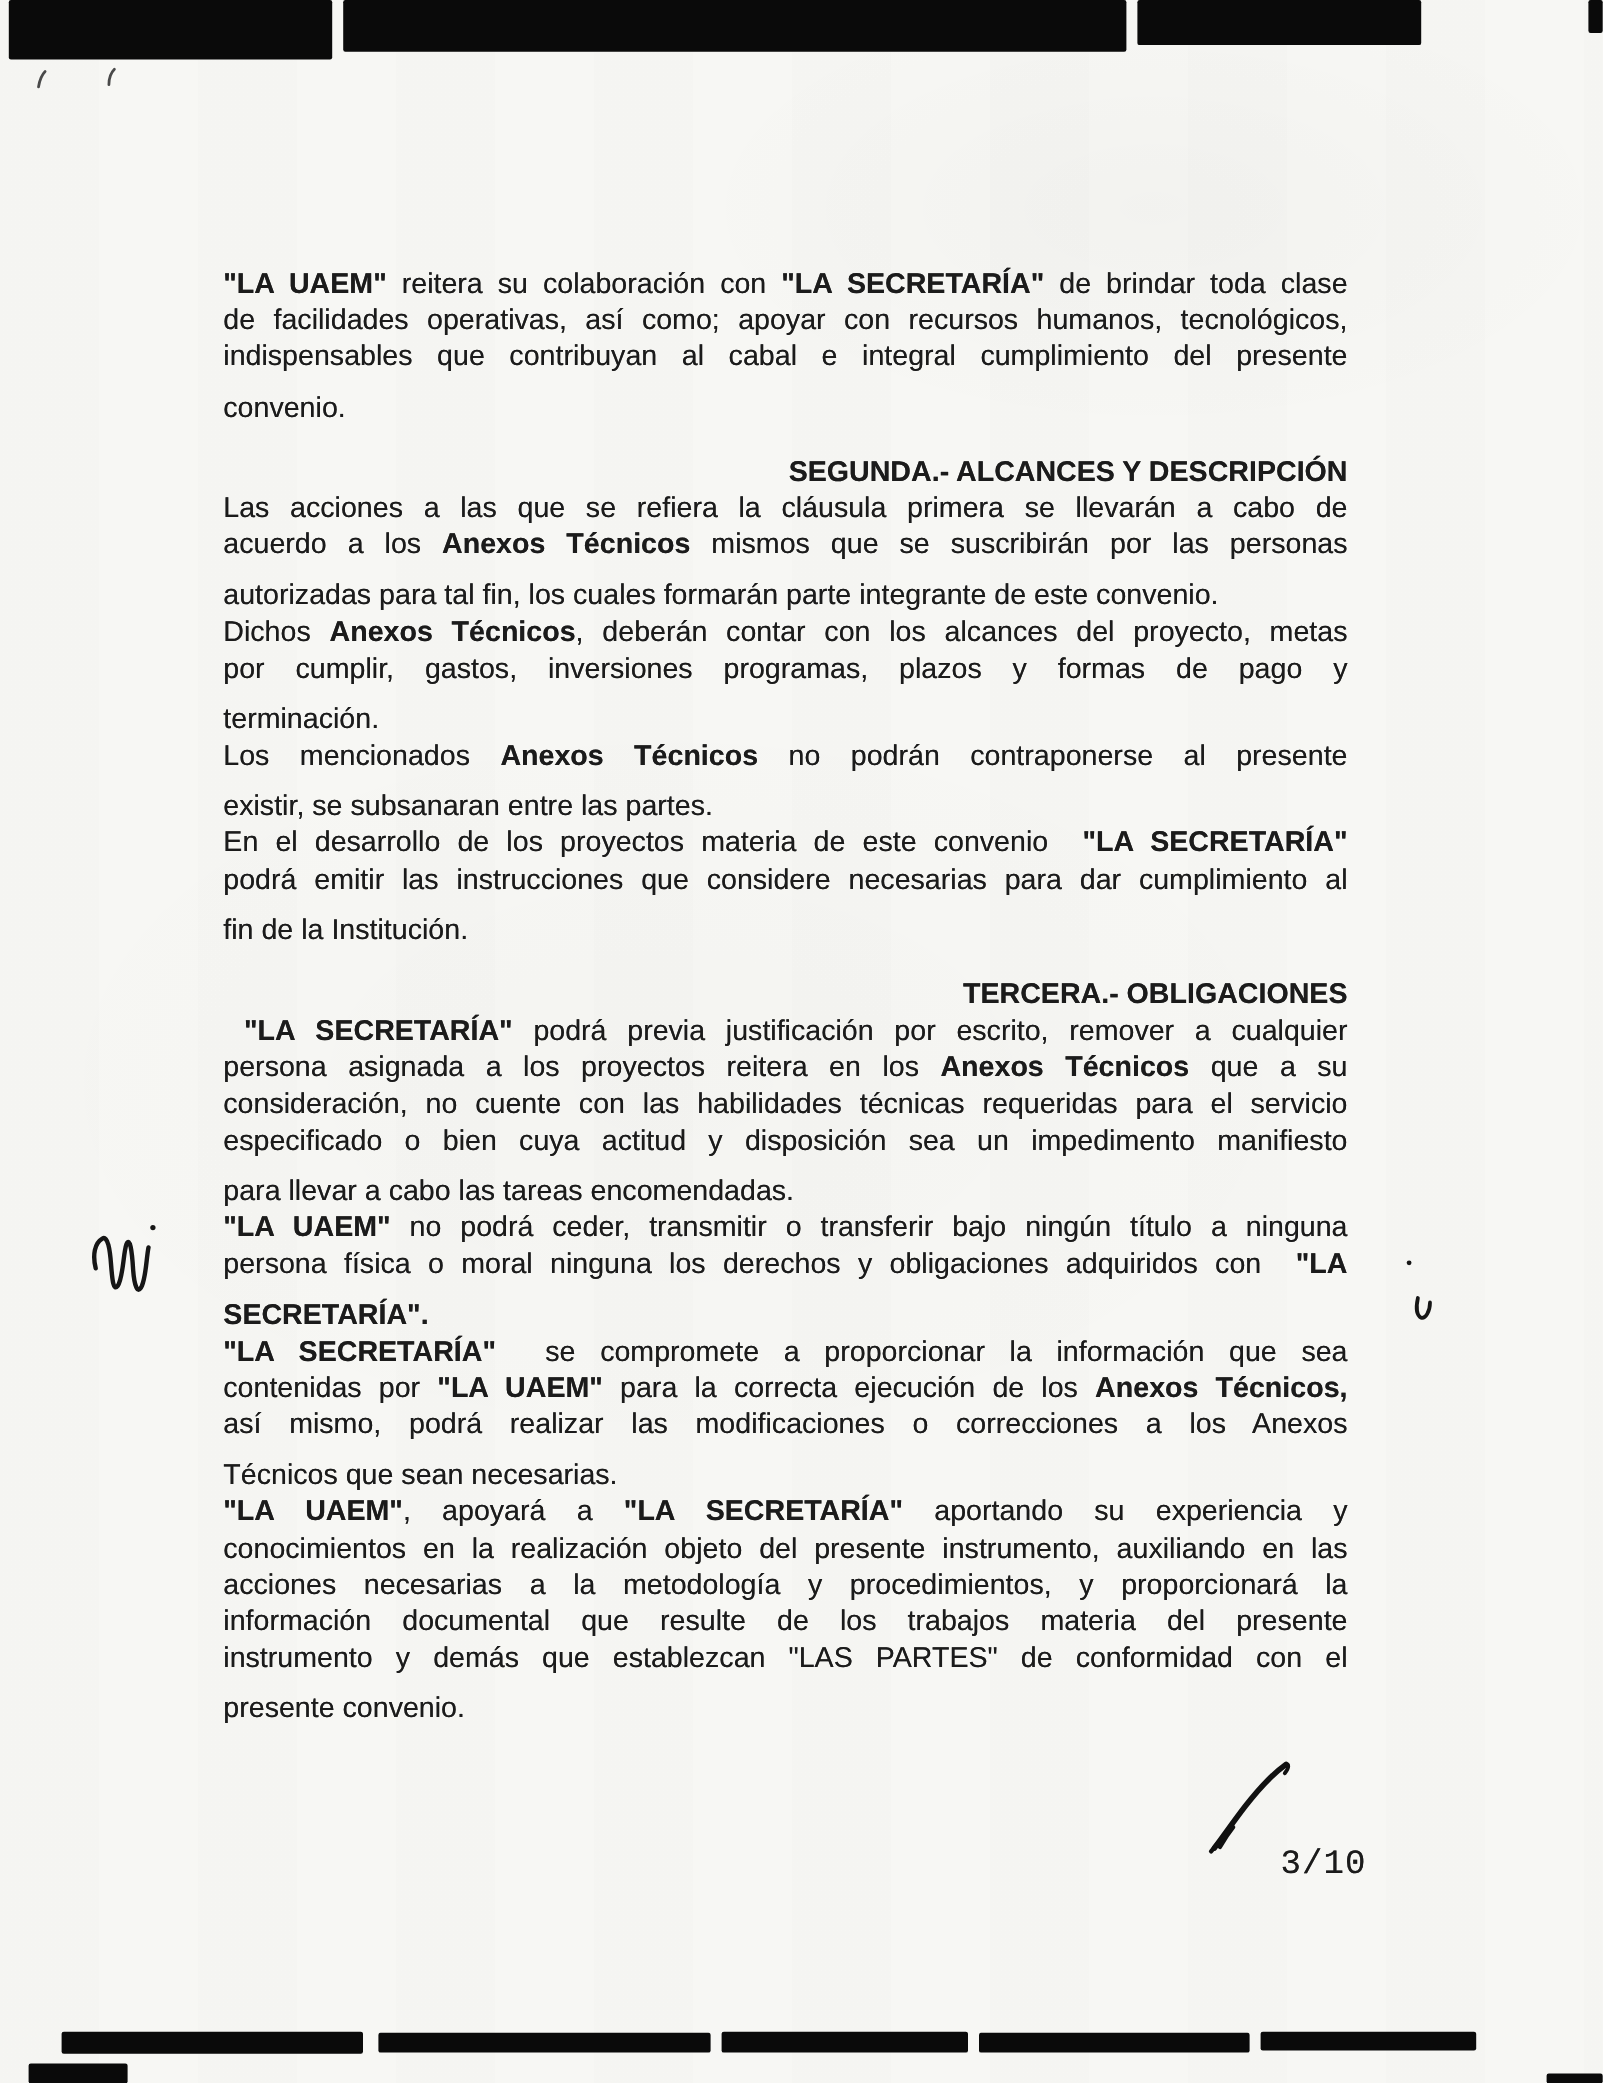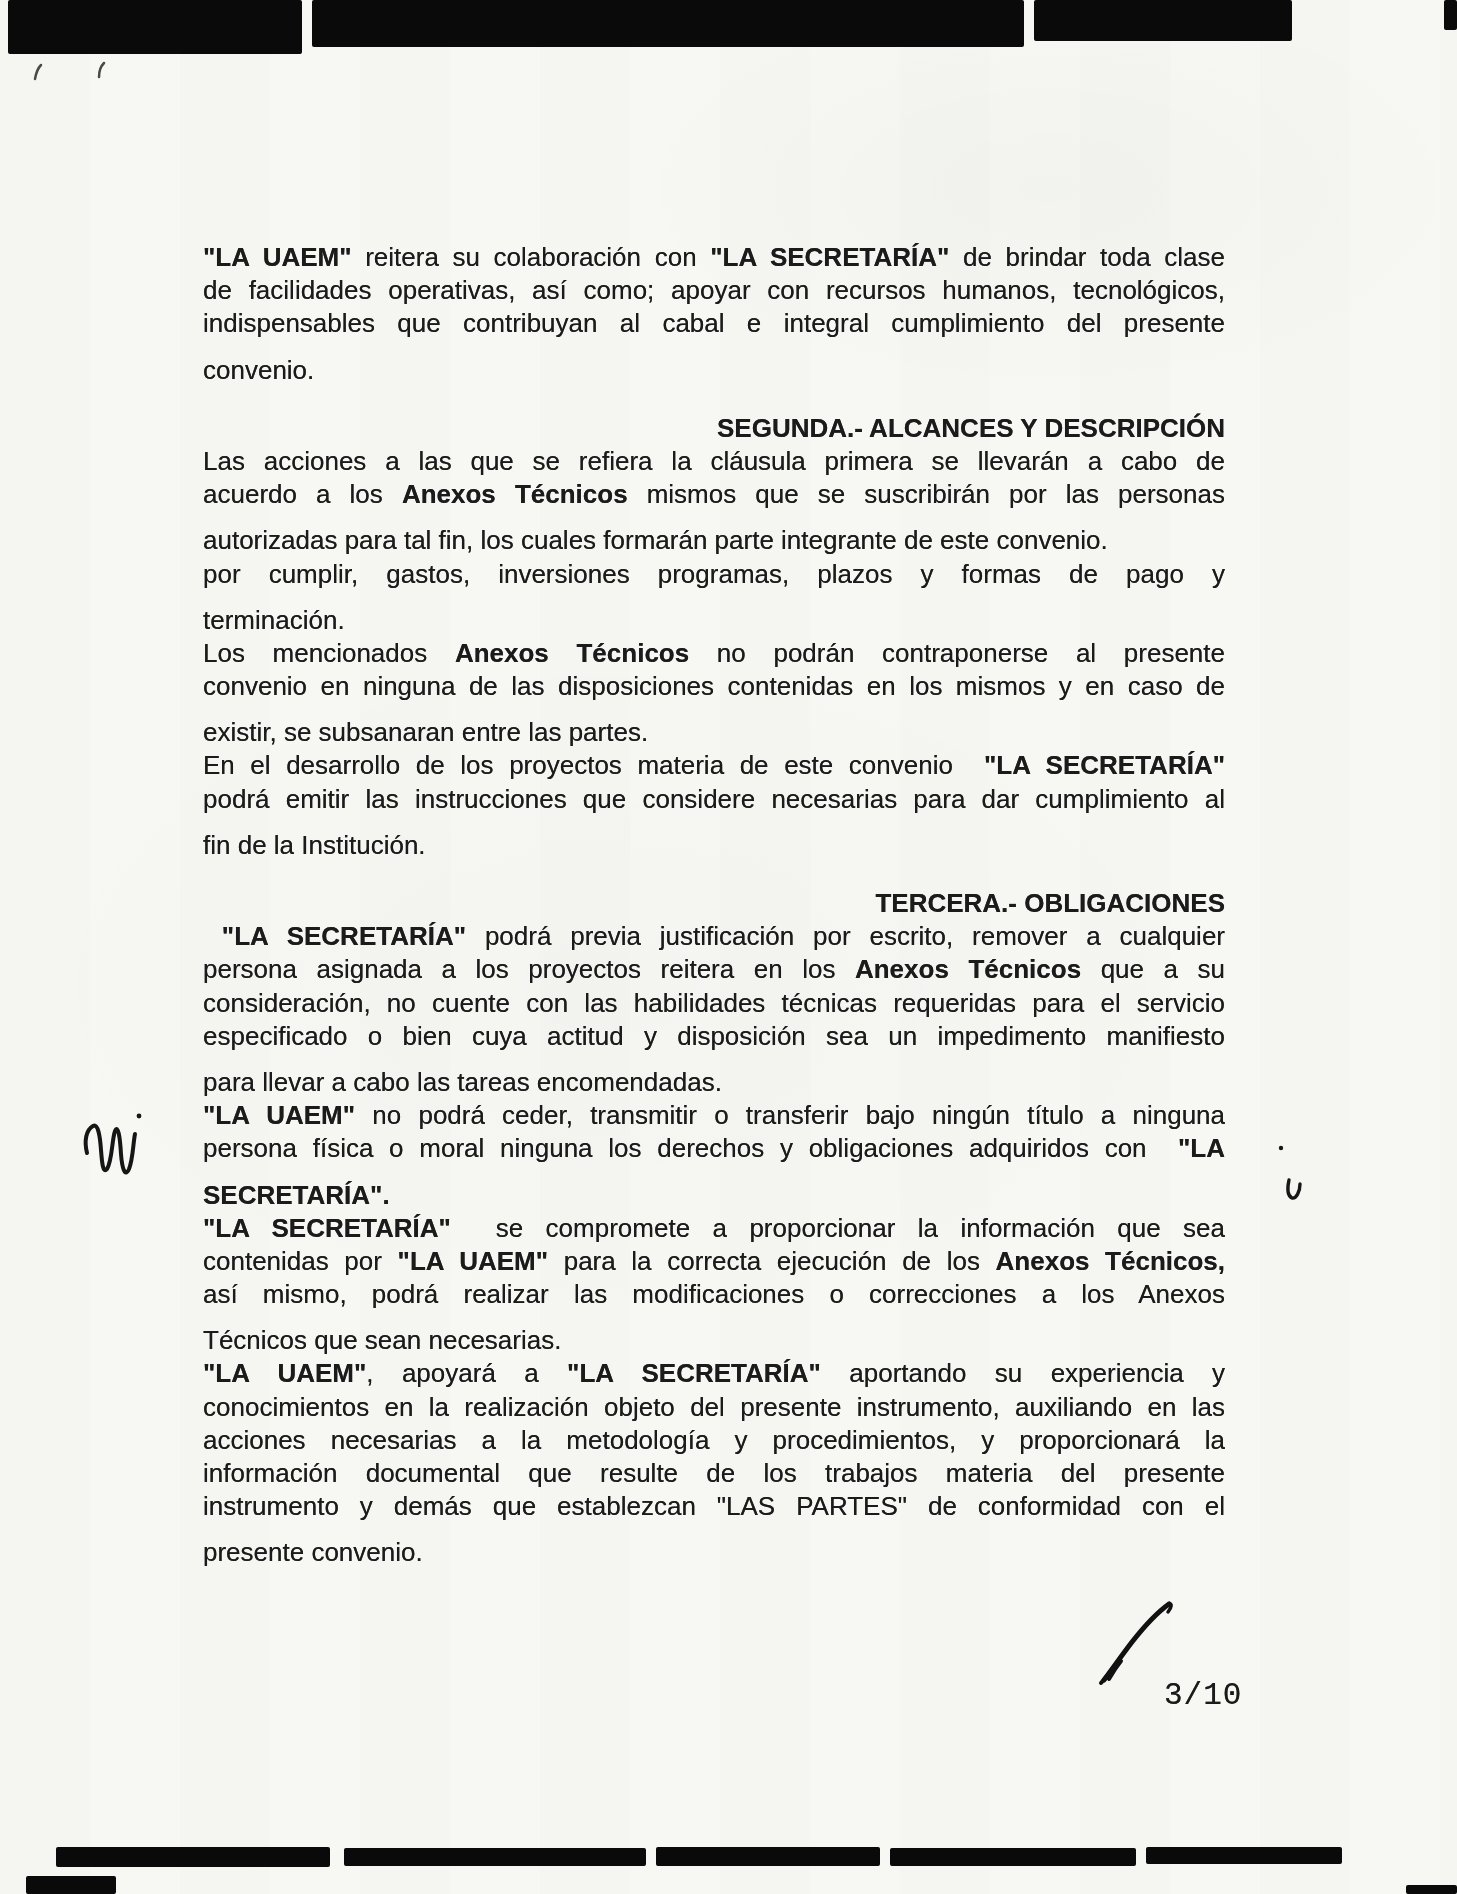--- a/index.html
+++ b/index.html
@@ -81,26 +81,26 @@
         <div class="line jline"><span>indispensables que contribuyan al cabal e integral cumplimiento del presente</span></div>
         <div class="line last"><span>convenio.</span></div>
       </div>
       <div class="heading">SEGUNDA.- ALCANCES Y DESCRIPCIÓN</div>
       <div class="para">
         <div class="line jline"><span>Las acciones a las que se refiera la cláusula primera se llevarán a cabo de</span></div>
         <div class="line jline"><span>acuerdo a los </span><span class="b">Anexos Técnicos</span><span> mismos que se suscribirán por las personas</span></div>
         <div class="line last"><span>autorizadas para tal fin, los cuales formarán parte integrante de este convenio.</span></div>
       </div>
       <div class="para">
+        <div class="line jline"><span>Dichos </span><span class="b">Anexos Técnicos</span><span>, deberán contar con los alcances del proyecto, metas</span></div>
         <div class="line jline"><span>por cumplir, gastos, inversiones programas, plazos y formas de pago y</span></div>
         <div class="line last"><span>terminación.</span></div>
       </div>
       <div class="para">
         <div class="line jline"><span>Los mencionados </span><span class="b">Anexos Técnicos</span><span> no podrán contraponerse al presente</span></div>
-        <div class="line jline"><span>convenio en ninguna de las disposiciones contenidas en los mismos y en caso de</span></div>
         <div class="line last"><span>existir, se subsanaran entre las partes.</span></div>
       </div>
       <div class="para">
         <div class="line jline"><span>En el desarrollo de los proyectos materia de este convenio&nbsp; </span><span class="b">"LA SECRETARÍA"</span></div>
         <div class="line jline"><span>podrá emitir las instrucciones que considere necesarias para dar cumplimiento al</span></div>
         <div class="line last"><span>fin de la Institución.</span></div>
       </div>
       <div class="heading">TERCERA.- OBLIGACIONES</div>
       <div class="para">
         <div class="line jline"><span>&nbsp;</span><span class="b">"LA SECRETARÍA"</span><span> podrá previa justificación por escrito, remover a cualquier</span></div>

